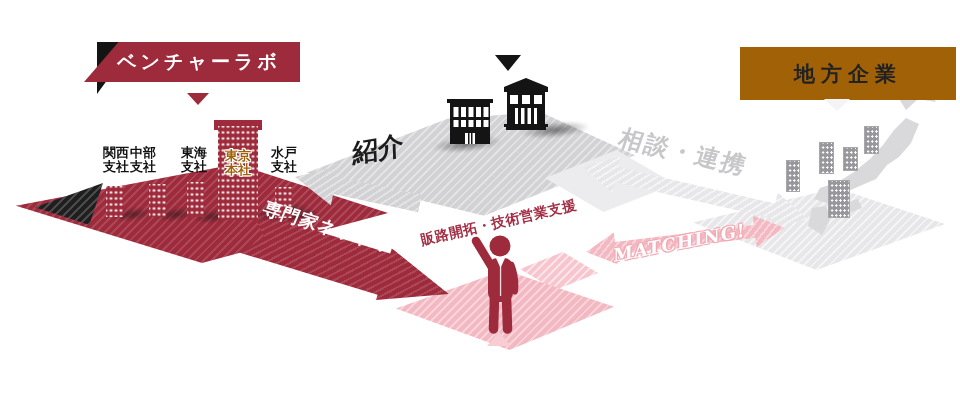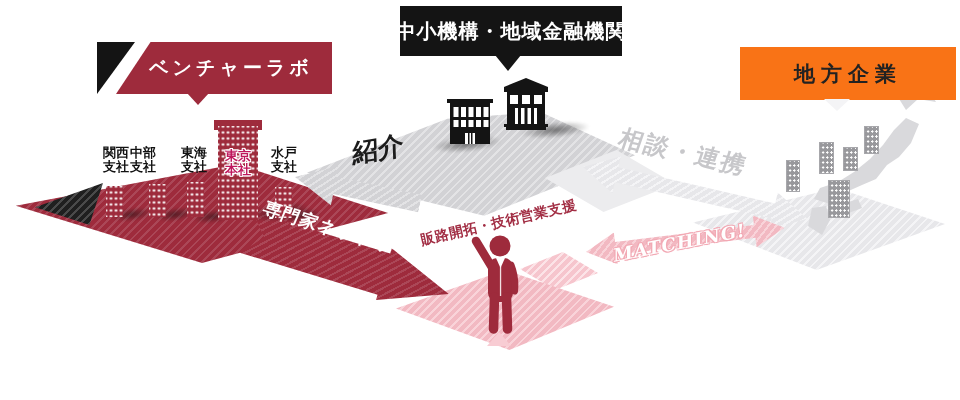--- a/index.html
+++ b/index.html
@@ -25,29 +25,29 @@
         box-shadow:inset 0 0 0 1px #a7a7ab;}
   .shadow{background:radial-gradient(closest-side,rgba(15,15,15,.5),rgba(15,15,15,0));
           filter:blur(1px);}
 
   
   .banner{display:flex;align-items:center;justify-content:center;
           font-weight:bold;white-space:nowrap;}
   .banner-red{background:#9e2b3c;color:#fff;font-size:19px;letter-spacing:4px;
           clip-path:polygon(16% 0,100% 0,100% 100%,0 100%);padding-left:14px;}
   .banner-black{background:#141414;color:#fff;font-size:20px;letter-spacing:1px;}
-  .banner-gray{background:#f97316;color:#222;font-size:21px;letter-spacing:6px;}
+  .banner-gray{background:#a16207;color:#222;font-size:21px;letter-spacing:6px;}
   .tri-down{clip-path:polygon(0 0,100% 0,50% 100%);}
   .tri-up{clip-path:polygon(50% 0,0 100%,100% 100%);}
   .corner-black{background:#141414;clip-path:polygon(0 0,100% 0,0 100%);}
 
   
   .branch-label{width:34px;text-align:center;font-size:13px;font-weight:bold;
                 line-height:14px;color:#111;letter-spacing:0;}
-  .branch-label.outlined{color:#be185d;
+  .branch-label.outlined{color:#a16207;
      text-shadow:-1px -1px 0 #fff,1px -1px 0 #fff,-1px 1px 0 #fff,1px 1px 0 #fff,
                   0 -1px 0 #fff,0 1px 0 #fff,-1px 0 0 #fff,1px 0 0 #fff;}
 
   
   .t-intro{font-size:26px;font-weight:bold;color:#1c1c1c;
            transform:rotate(-10deg) skewX(-8deg);}
   .t-consult{font-size:24px;font-weight:bold;color:#c7c7ca;letter-spacing:2px;
            transform:rotate(13deg) skewX(-6deg);white-space:nowrap;}
   .t-expert{font-size:18px;font-weight:bold;color:#fff;letter-spacing:1px;
            transform:rotate(17deg) skewX(-6deg);white-space:nowrap;}
@@ -178,28 +178,25 @@
     <rect x="3" y="49" width="40" height="3" fill="#141414"></rect>
   </svg>
 
   <div class="abs bldg-gray" style="left:786px;top:160px;width:14px;height:32px;"></div>
   <div class="abs bldg-gray" style="left:819px;top:142px;width:15px;height:32px;"></div>
   <div class="abs bldg-gray" style="left:843px;top:147px;width:15px;height:24px;"></div>
   <div class="abs bldg-gray" style="left:864px;top:126px;width:15px;height:28px;"></div>
   <div class="abs bldg-gray" style="left:828px;top:180px;width:22px;height:38px;"></div>
 
   <div class="abs corner-black" style="left:97px;top:42px;width:38px;height:52px;"></div>
-  <div class="abs banner banner-red" style="left:116px;top:42px;width:202px;height:52px;">
+  <div class="abs banner banner-red" style="left:84px;top:42px;width:202px;height:40px;">
     <span>ベンチャーラボ</span>
   </div>
   <div class="abs tri-down" style="left:187px;top:93px;width:22px;height:12px;background:#9e2b3c;"></div>
 
-  <div class="abs banner banner-black" style="left:400px;top:6px;width:222px;height:50px;">
-    <span>中小機構・地域金融機関</span>
-  </div>
   <div class="abs tri-down" style="left:495px;top:55px;width:26px;height:16px;background:#141414;"></div>
 
   <div class="abs banner banner-gray" style="left:740px;top:47px;width:216px;height:53px;">
     <span>地方企業</span>
   </div>
   <div class="abs tri-down" style="left:824px;top:99px;width:26px;height:12px;background:#f4f4f6;"></div>
 
   <div class="abs t-intro" style="left:352px;top:132px;">紹介</div>
   <div class="abs t-consult" style="left:618px;top:136px;">相談・連携</div>
   <div class="abs t-expert" style="left:260px;top:221px;">専門家ネットワーク</div>

